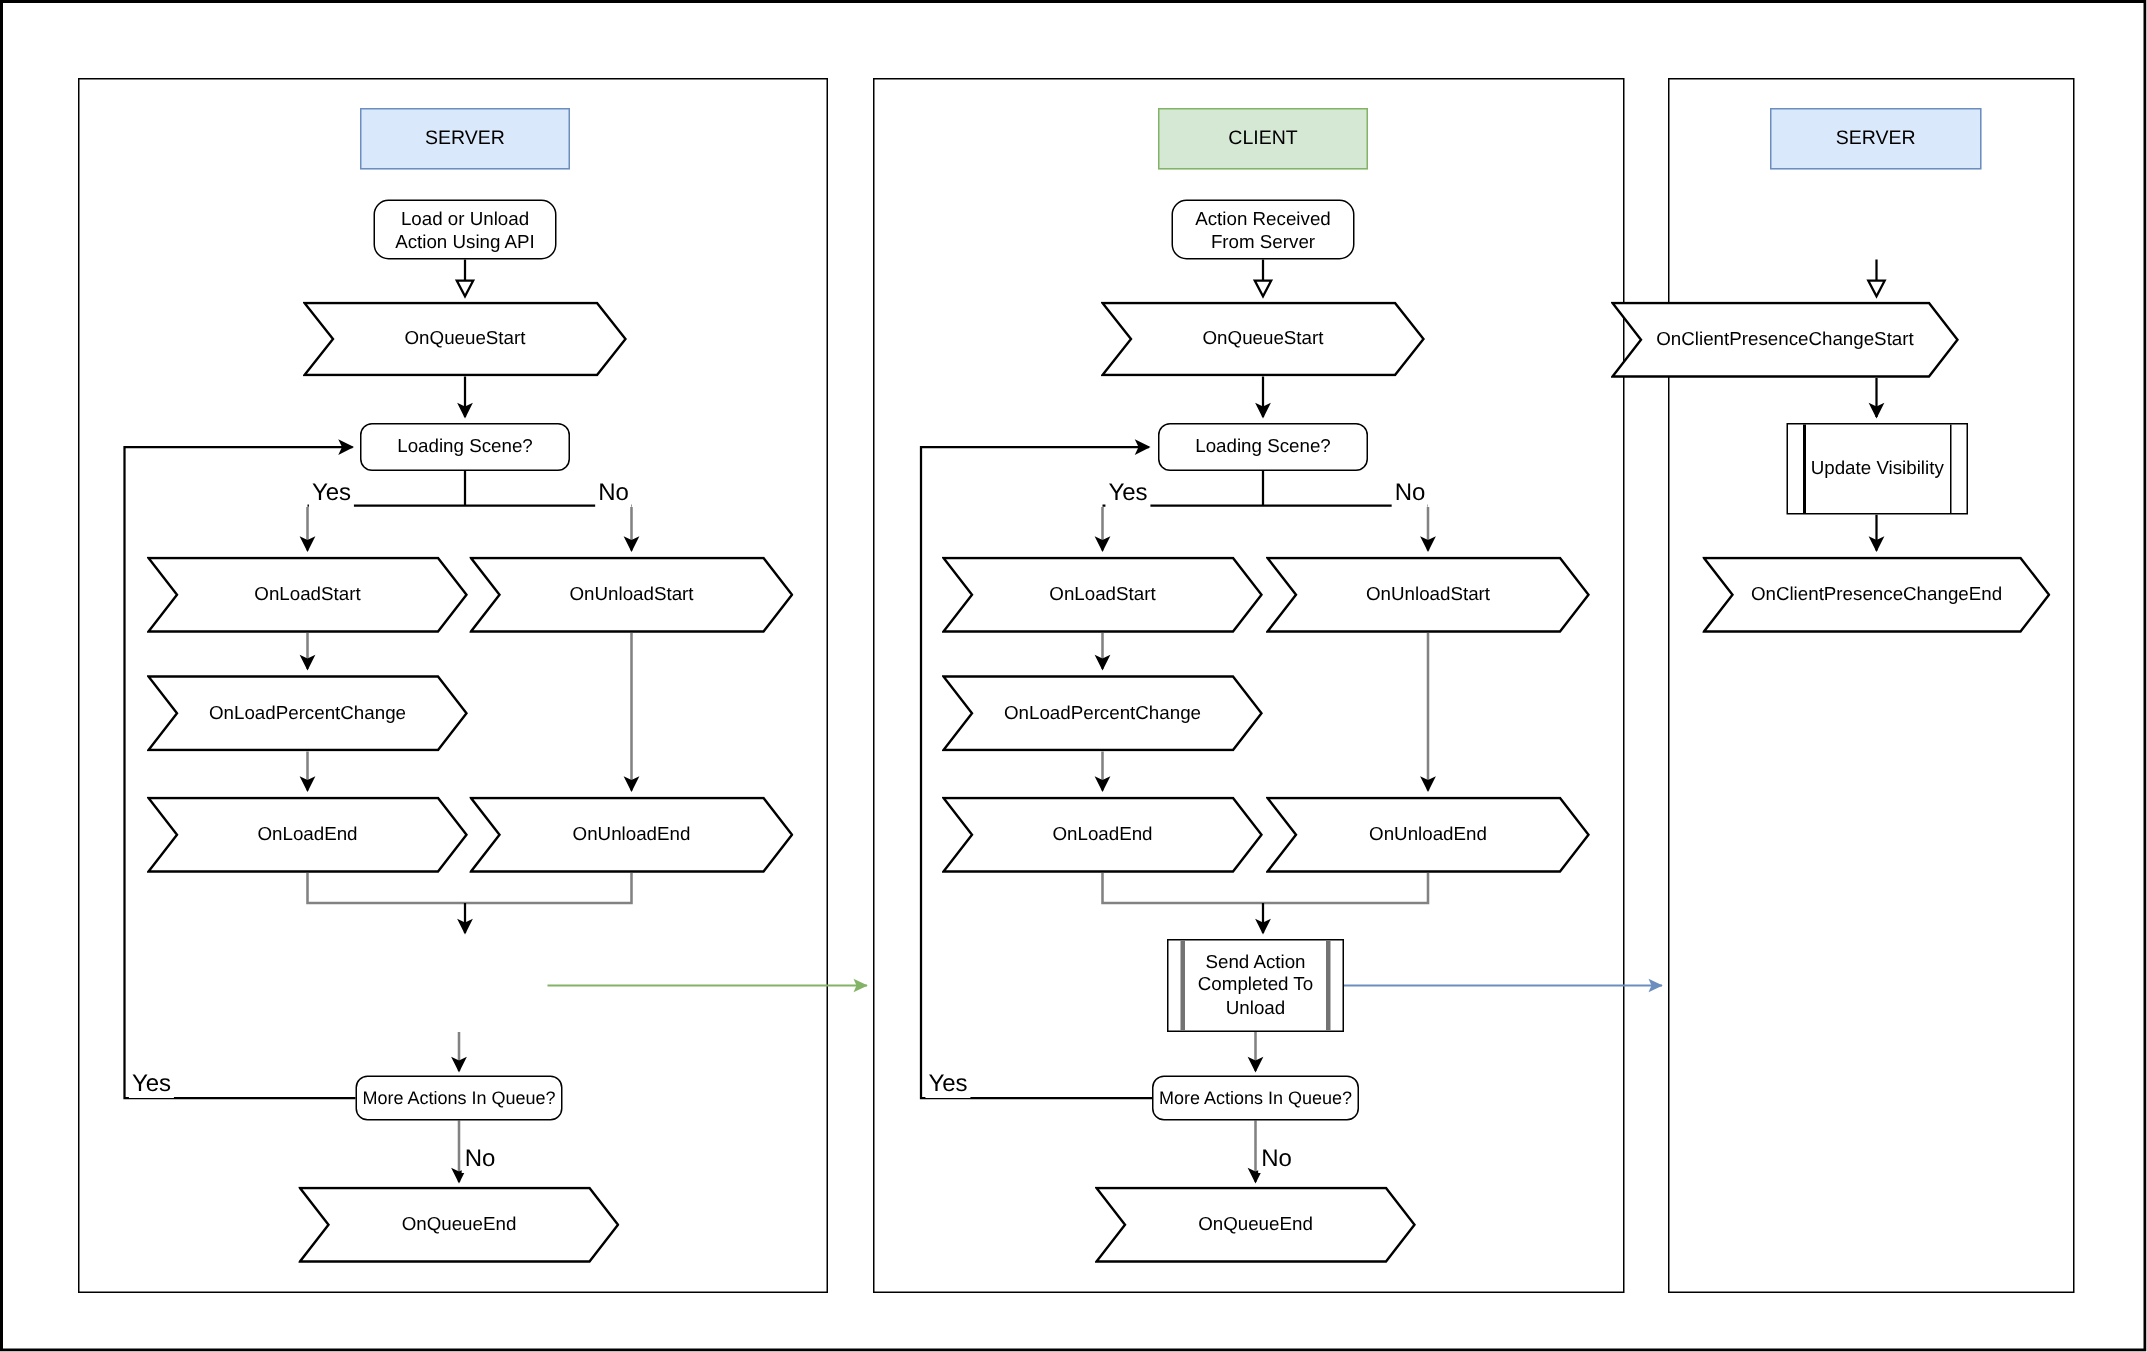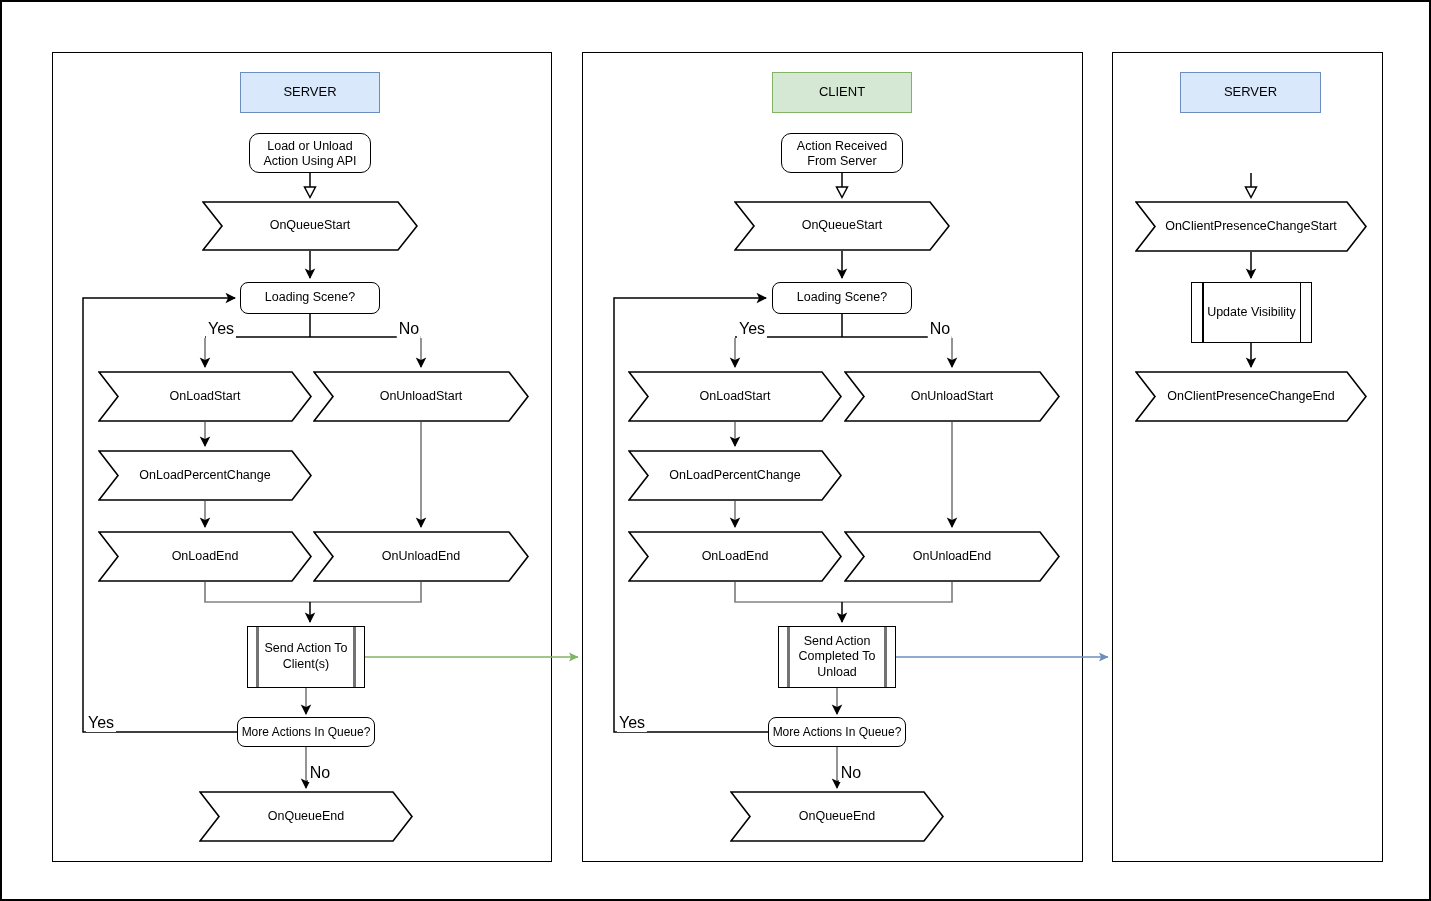--- a/index.html
+++ b/index.html
@@ -139,23 +139,20 @@
         <polygon points="1,1 194,1 213,25.5 194,50 1,50 20,25.5" fill="#fff" stroke="#000" stroke-width="1.6"></polygon>
       </svg>
     <span class="lbl">OnLoadEnd</span>
   </div>
   <div class="node step" style="left:311px;top:529px;width:216px;height:51px">
       <svg width="216" height="51" viewBox="0 0 216 51">
         <polygon points="1,1 196,1 215,25.5 196,50 1,50 20,25.5" fill="#fff" stroke="#000" stroke-width="1.6"></polygon>
       </svg>
     <span class="lbl">OnUnloadEnd</span>
   </div>
-  <div class="node sub gray" style="left:245px;top:624px;width:118px;height:62px">
-    <span>Send Action To Client(s)</span>
-  </div>
   <div class="node dec" style="left:235px;top:715px;width:138px;height:30px;font-size:12px">
     <span>More Actions In Queue?</span>
   </div>
   <div class="elabel" style="left:99px;top:721px">Yes</div>
   <div class="elabel" style="left:318px;top:771px">No</div>
   <div class="node step" style="left:197px;top:789px;width:214px;height:51px">
       <svg width="214" height="51" viewBox="0 0 214 51">
         <polygon points="1,1 194,1 213,25.5 194,50 1,50 20,25.5" fill="#fff" stroke="#000" stroke-width="1.6"></polygon>
       </svg>
     <span class="lbl">OnQueueEnd</span>
@@ -219,21 +216,21 @@
   <div class="node step" style="left:728px;top:789px;width:214px;height:51px">
       <svg width="214" height="51" viewBox="0 0 214 51">
         <polygon points="1,1 194,1 213,25.5 194,50 1,50 20,25.5" fill="#fff" stroke="#000" stroke-width="1.6"></polygon>
       </svg>
     <span class="lbl">OnQueueEnd</span>
   </div>
 
   <div class="node hdr blue" style="left:1178px;top:70px;width:141px;height:41px">
     <span class="lbl">SERVER</span>
   </div>
-  <div class="node step" style="left:1133px;top:199px;width:232px;height:51px">
+  <div class="node step" style="left:1072px;top:199px;width:232px;height:51px">
       <svg width="232" height="51" viewBox="0 0 232 51">
         <polygon points="1,1 212,1 231,25.5 212,50 1,50 20,25.5" fill="#fff" stroke="#000" stroke-width="1.6"></polygon>
       </svg>
     <span class="lbl">OnClientPresenceChangeStart</span>
   </div>
   <div class="node step" style="left:1133px;top:369px;width:232px;height:51px">
       <svg width="232" height="51" viewBox="0 0 232 51">
         <polygon points="1,1 212,1 231,25.5 212,50 1,50 20,25.5" fill="#fff" stroke="#000" stroke-width="1.6"></polygon>
       </svg>
     <span class="lbl">OnClientPresenceChangeEnd</span>

